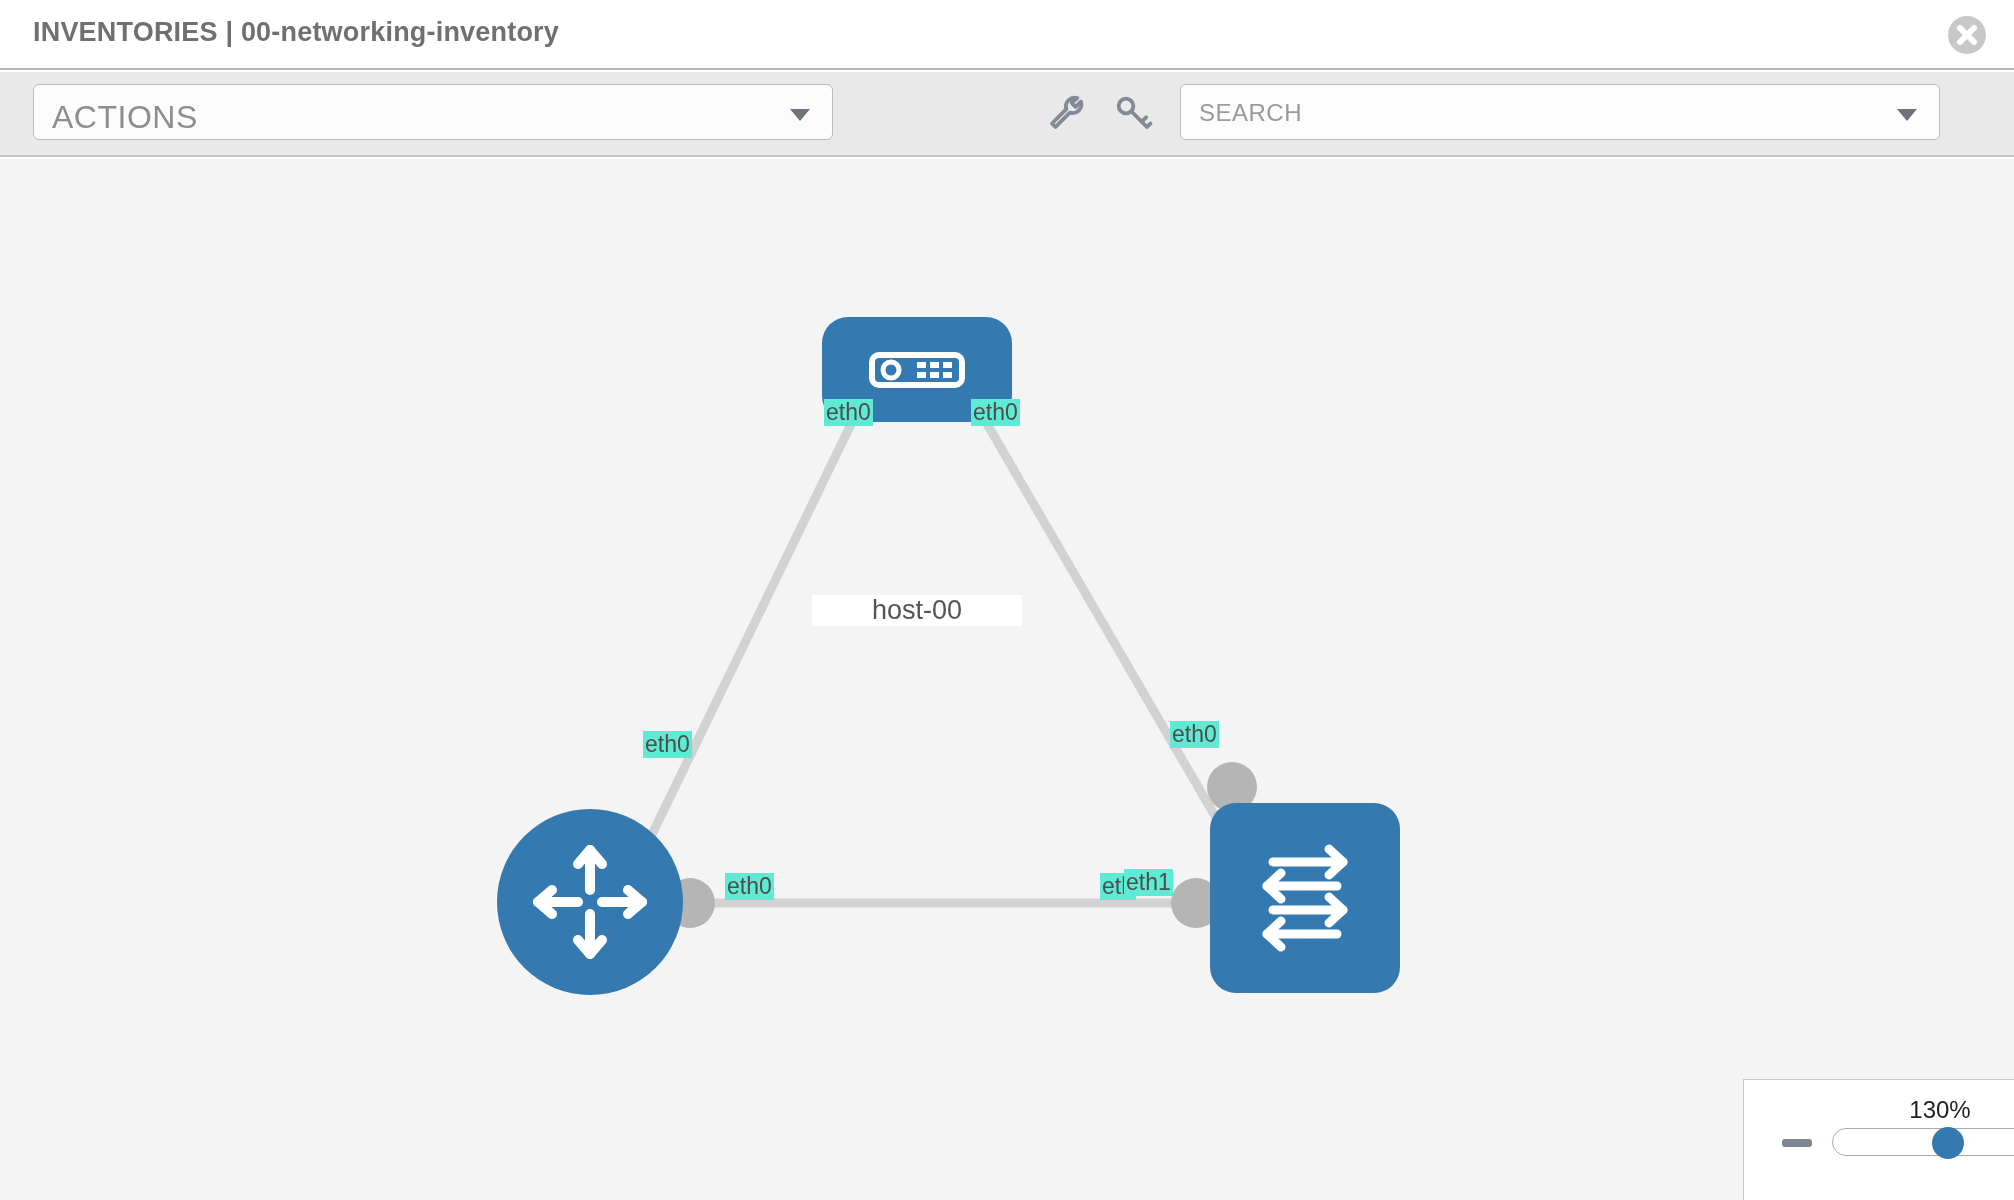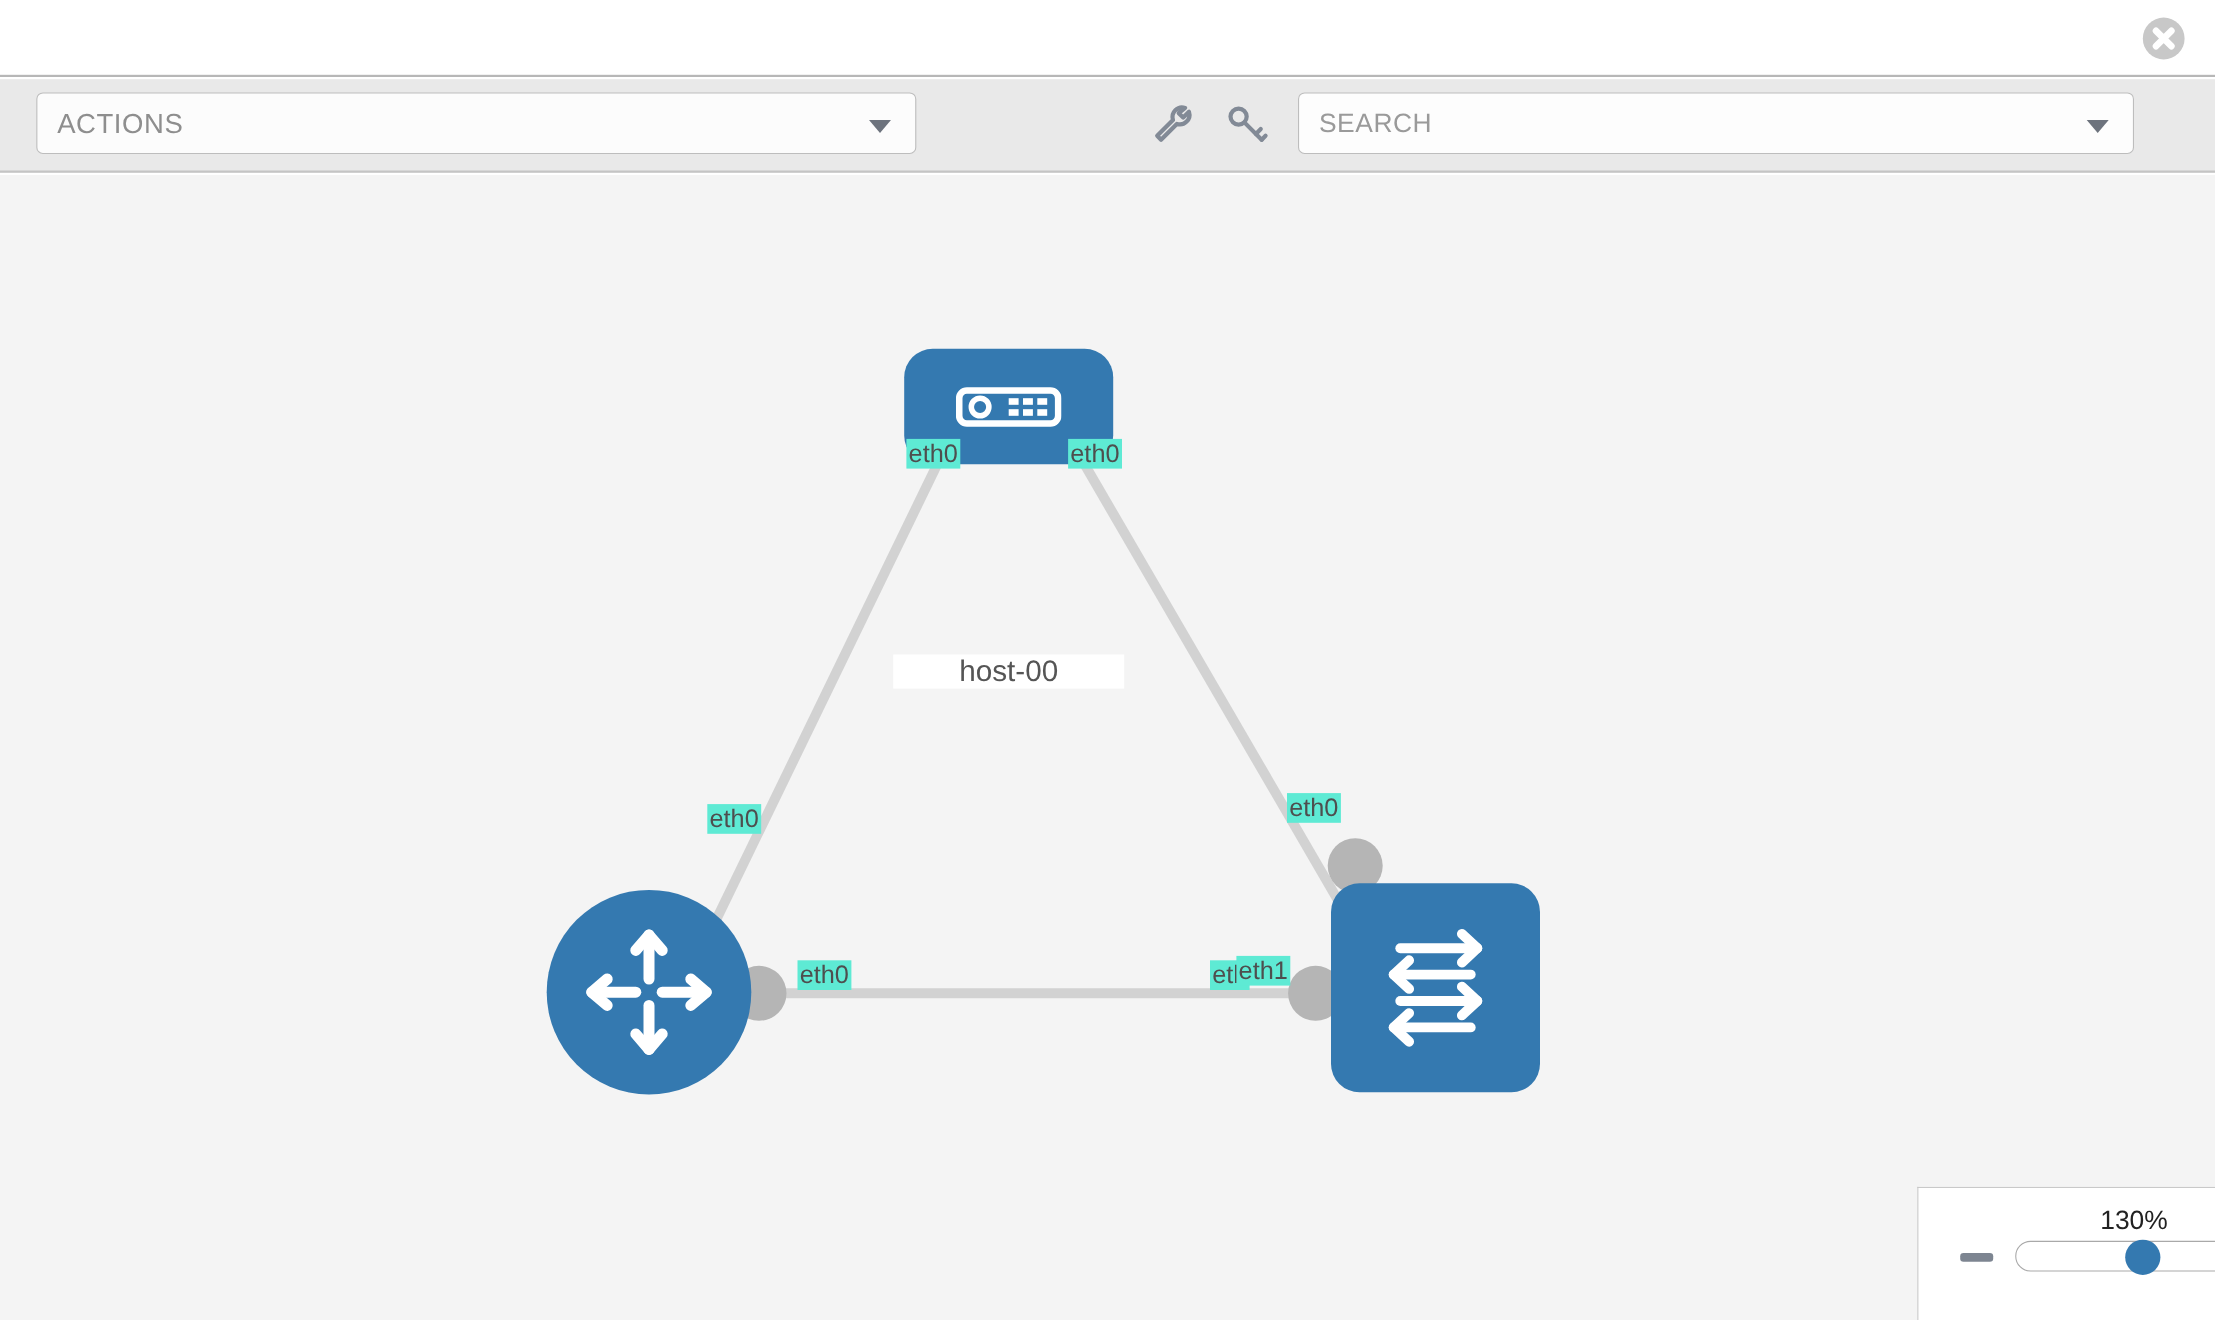--- a/index.html
+++ b/index.html
@@ -38,21 +38,21 @@
   .actions-select {
     position: absolute; left: 33px; top: 84px;
     width: 800px; height: 56px;
     background: #fcfcfc;
     border: 1px solid #bdbdbd;
     border-radius: 6px;
     cursor: pointer;
   }
   .actions-label {
     position: absolute; left: 18px; top: 14px;
-    font-size: 25px; color: #8e8e8e; letter-spacing: 0.5px;
+    font-size: 32px; color: #8e8e8e; letter-spacing: 0.5px;
   }
   .sel-caret {
     position: absolute; right: 22px; top: 24px;
     width: 0; height: 0;
     border-left: 10px solid transparent;
     border-right: 10px solid transparent;
     border-top: 12px solid #6d737d;
   }
   .tool-icon {
     position: absolute; top: 92px;
@@ -160,20 +160,21 @@
     width: 32px; height: 32px; border-radius: 50%;
     background: #3479b0; cursor: pointer;
   }
 </style>
 </head>
 <body>
 
 <div class="app">
 
   <div class="header">
+    <div class="header-title">INVENTORIES | 00-networking-inventory</div>
     <div class="close-btn">
       <svg width="38" height="38" viewBox="0 0 38 38">
         <path d="M12 12 L26 26 M26 12 L12 26" stroke="#ffffff" stroke-width="6" stroke-linecap="round"></path>
       </svg>
     </div>
   </div>
 
   <div class="toolbar"></div>
 
   <div class="actions-select">

